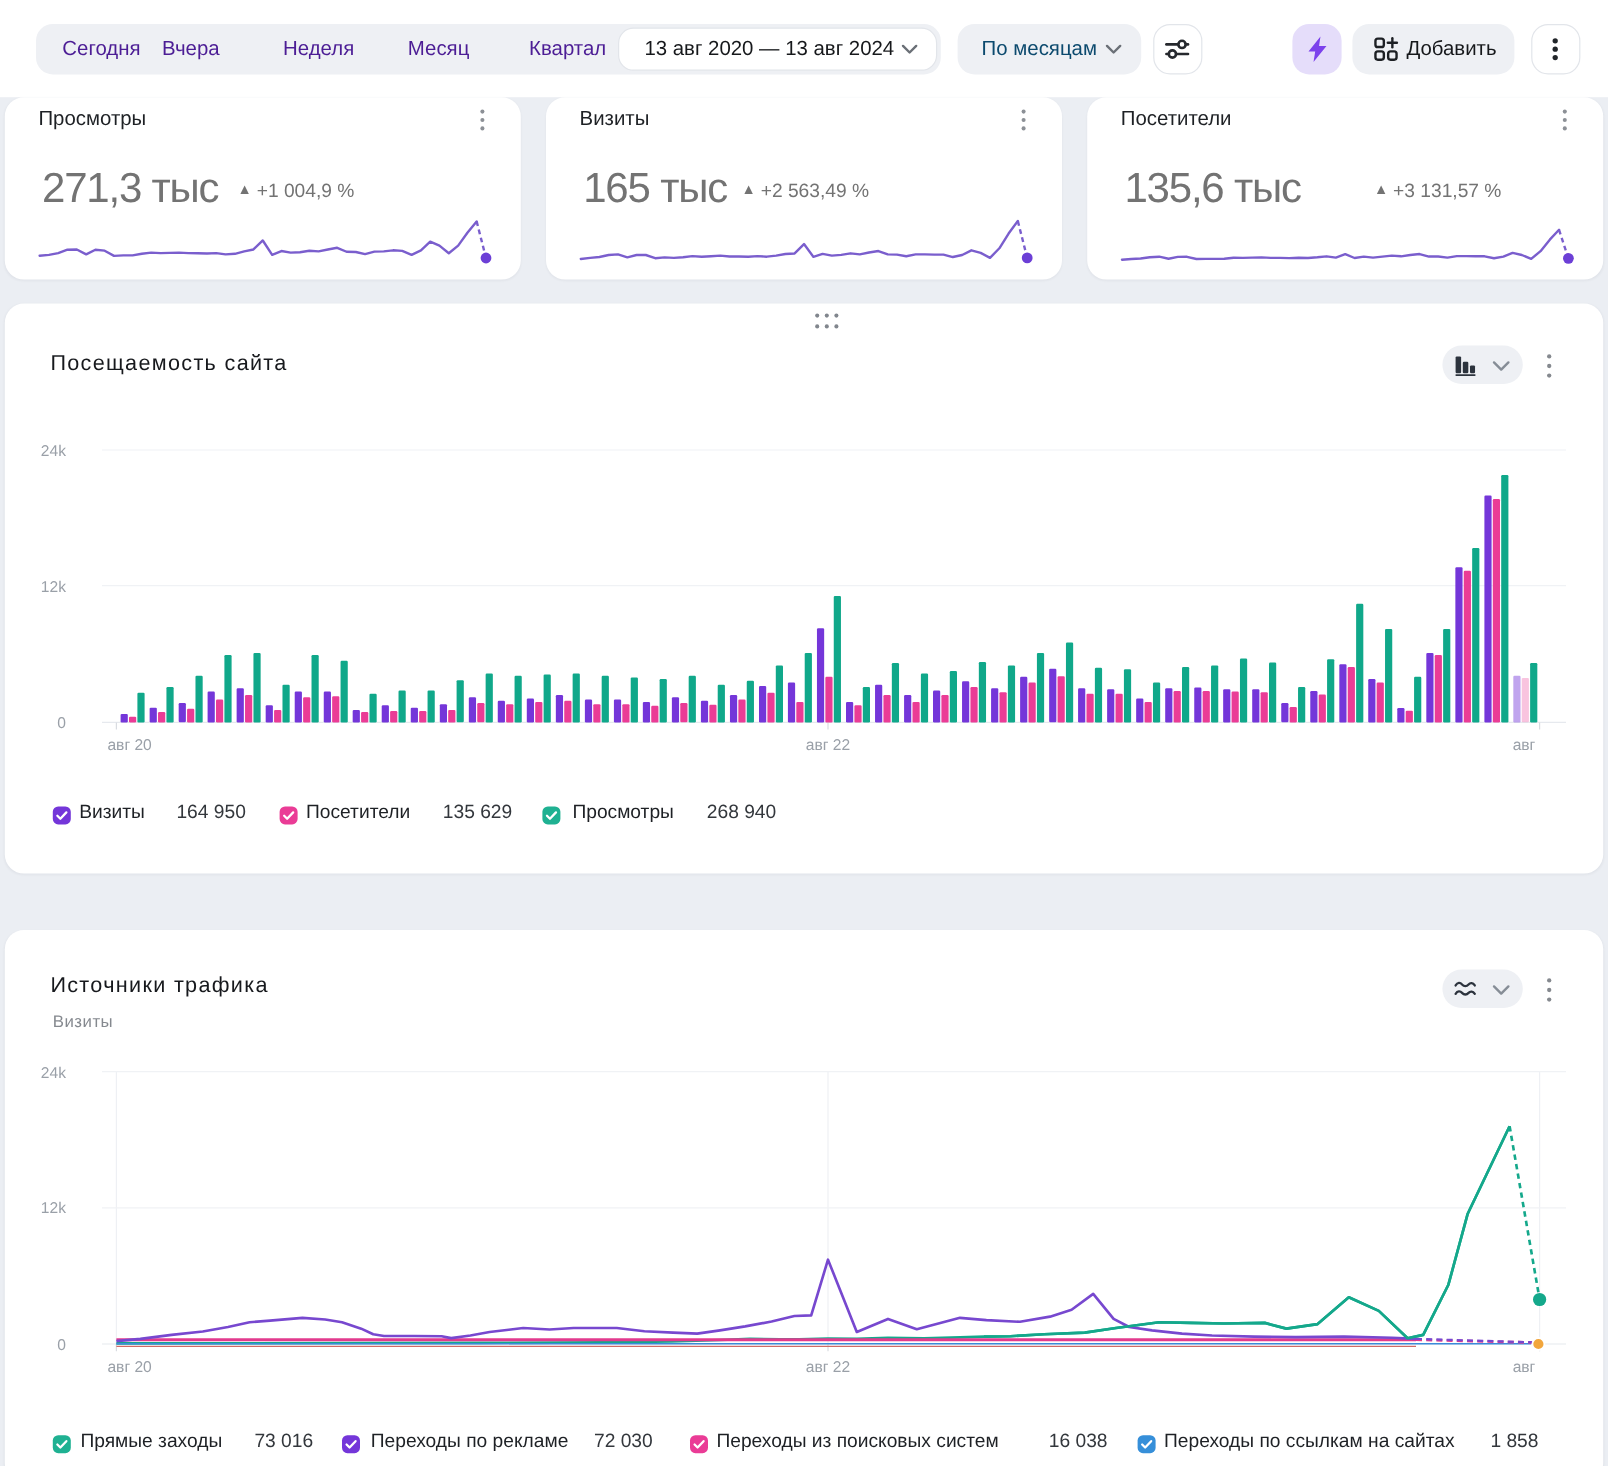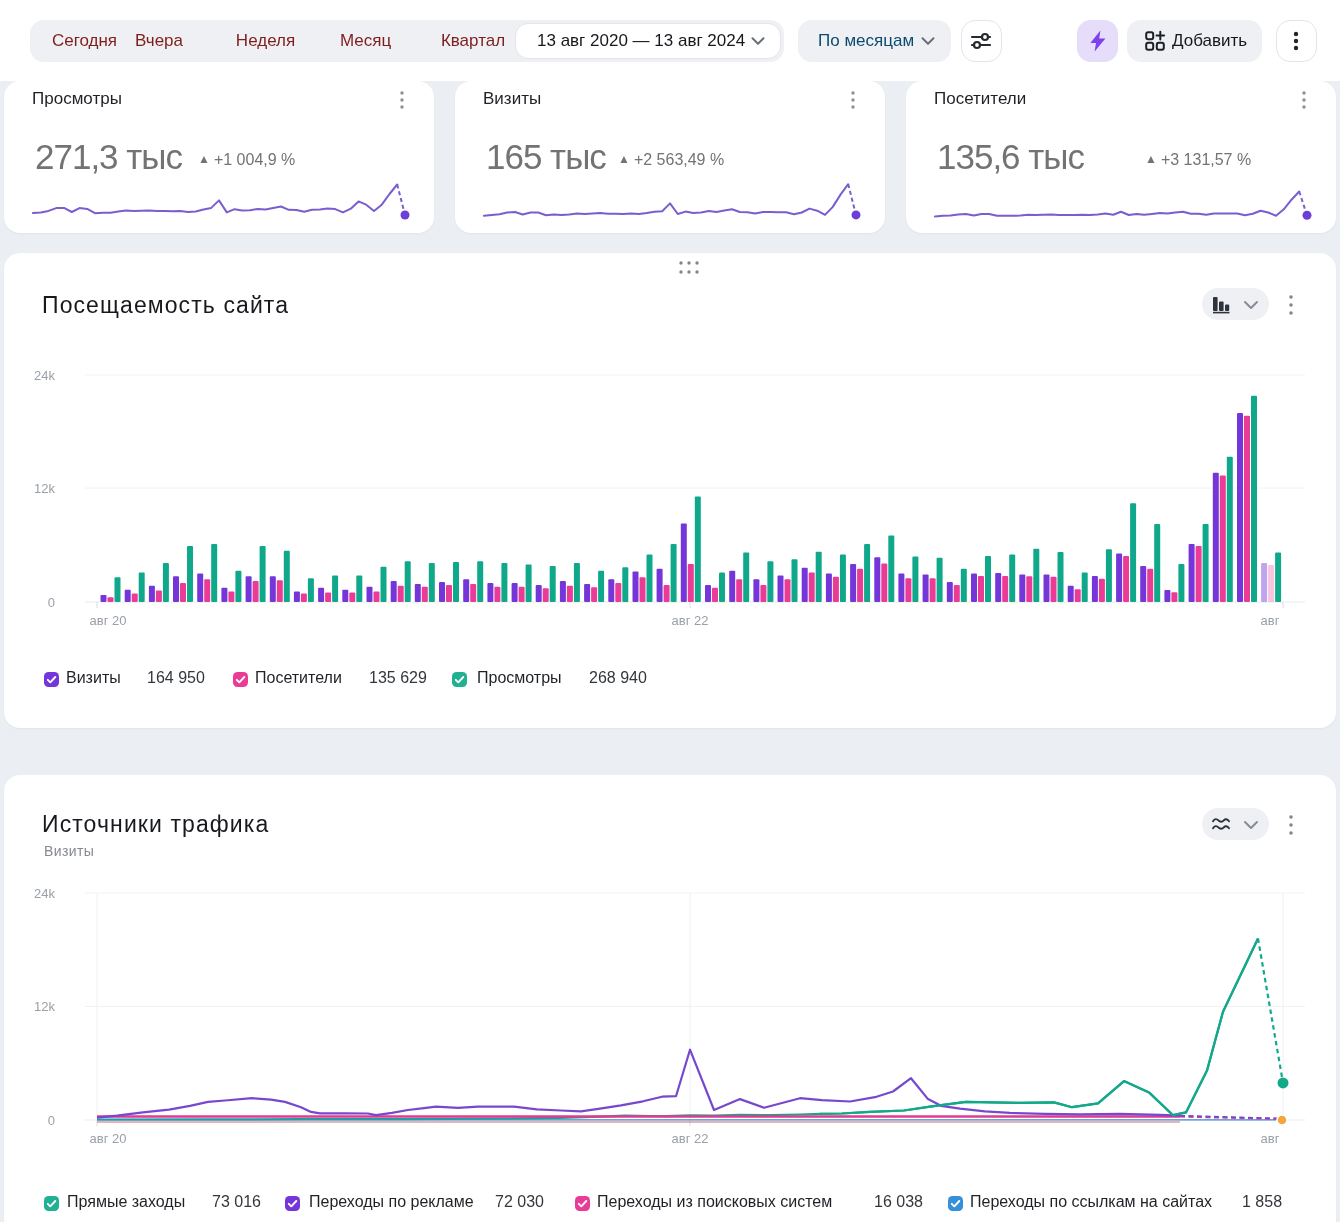--- a/index.html
+++ b/index.html
@@ -2,26 +2,26 @@
 <html><head><meta charset="utf-8">
 <style>
 html,body{margin:0;padding:0;}
 body{width:1340px;height:1222px;position:relative;overflow:hidden;background:#fff;
   font-family:"Liberation Sans",sans-serif;-webkit-font-smoothing:antialiased;}
 .abs{position:absolute;}
 .graybg{position:absolute;left:0;top:81px;right:0;bottom:0;background:#ebeef3;}
 .card{position:absolute;background:#fff;border-radius:16px;box-shadow:0 1px 2px rgba(35,47,59,0.05);}
 .pillgray{position:absolute;background:#eef0f4;border-radius:14px;}
 .pillwhite{position:absolute;background:#fff;border-radius:13px;border:1px solid #e2e5ea;}
-.tabtxt{position:absolute;top:20px;height:42px;line-height:42px;font-size:17px;color:#7f1d1d;transform:translateX(-50%);white-space:nowrap;}
+.tabtxt{position:absolute;top:20px;height:42px;line-height:42px;font-size:17px;color:#4c1d95;transform:translateX(-50%);white-space:nowrap;}
 .ctitle{position:absolute;font-size:17px;color:#1e2125;}
 .bignum{position:absolute;font-size:35px;letter-spacing:-1px;color:#737373;white-space:nowrap;}
 .delta{position:absolute;font-size:16px;color:#737373;white-space:nowrap;}
 .delta .tri{font-size:12px;margin-right:4px;position:relative;top:-2px;}
-.h2{position:absolute;font-size:23px;font-weight:500;color:#17191d;letter-spacing:1.1px;}
+.h2{position:absolute;font-size:18px;font-weight:500;color:#17191d;letter-spacing:1.1px;}
 .sub{position:absolute;font-size:14px;color:#85898f;letter-spacing:0.4px;}
 .lgname{position:absolute;font-size:16px;color:#1e2125;white-space:nowrap;}
 .lgval{position:absolute;font-size:16px;color:#33373c;white-space:nowrap;}
 </style></head><body>
 <div class="graybg"></div>
 
 <div class="pillgray" style="left:30px;top:20px;width:754px;height:42px;"></div>
 <span class="tabtxt" style="left:84.5px;">Сегодня</span>
 <span class="tabtxt" style="left:159px;">Вчера</span>
 <span class="tabtxt" style="left:265.5px;">Неделя</span>

